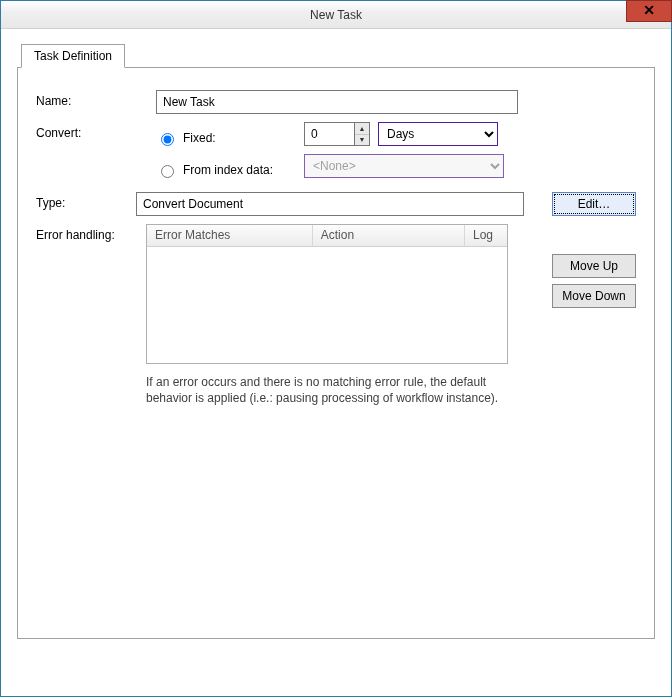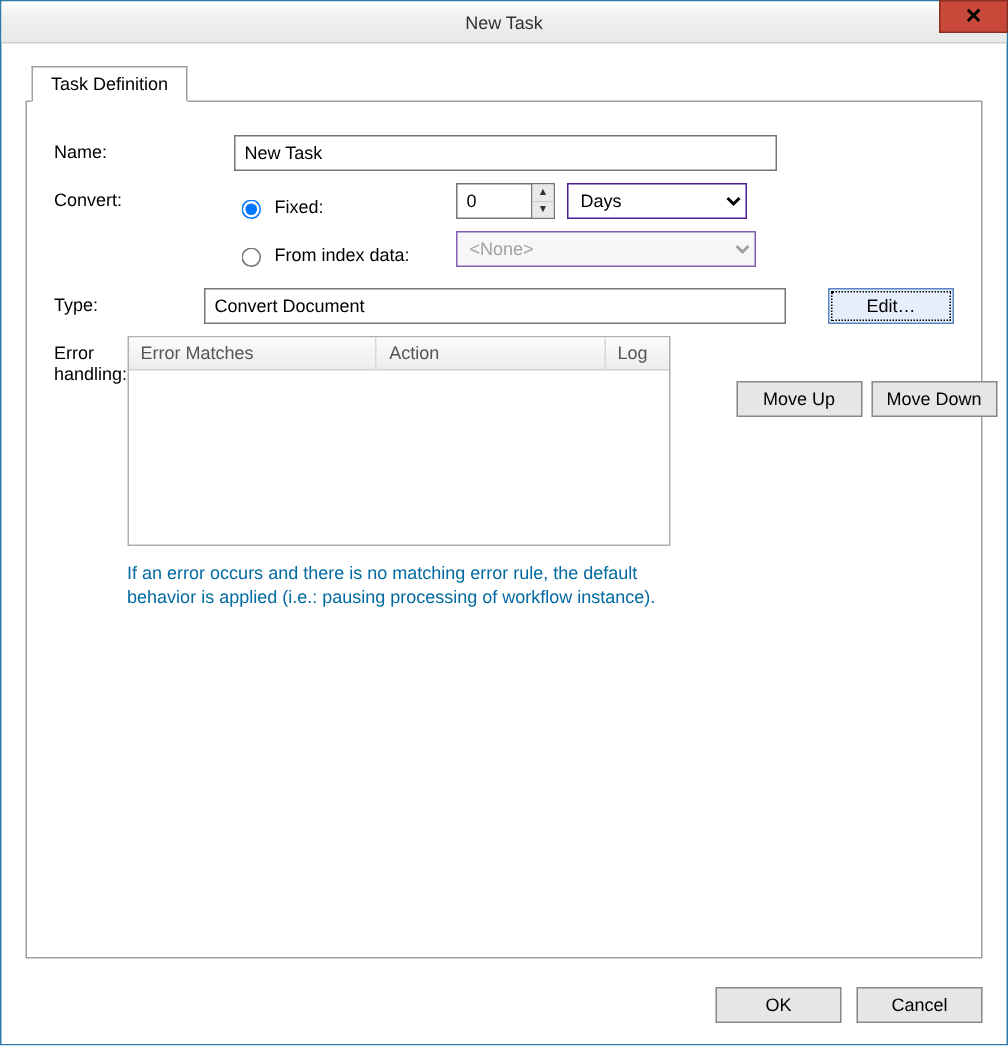--- a/index.html
+++ b/index.html
@@ -171,26 +171,27 @@
   .err-header > div {
     padding:3px 8px;
     border-right:1px solid #d8d8d8;
     font-size:12px;
   }
   .err-header .col-em { flex:1.1; }
   .err-header .col-ac { flex:1; }
   .err-header .col-lg { width:42px; border-right:none; }
   .rightbtns {
     display:flex;
+    flex-direction:column;
     gap:6px;
     margin-left:12px;
   }
   .helptext {
     width:386px;
-    color:#0369a1;
+    color:#404040;
     line-height:1.35;
     font-size:12px;
     margin-top:10px;
   }
   .footer {
     position:absolute;
     bottom:14px;
     right:16px;
     display:flex;
     gap:10px;
@@ -280,18 +281,14 @@
           </div>
           <div class="rightbtns" style="margin-top:30px">
             <button class="btn">Move Up</button>
             <button class="btn">Move Down</button>
           </div>
         </div>
       </div>
 
     </div>
 
-    <div class="footer">
-      <button class="btn">OK</button>
-      <button class="btn">Cancel</button>
-    </div>
   </div>
 </div>
 
 </body></html>

